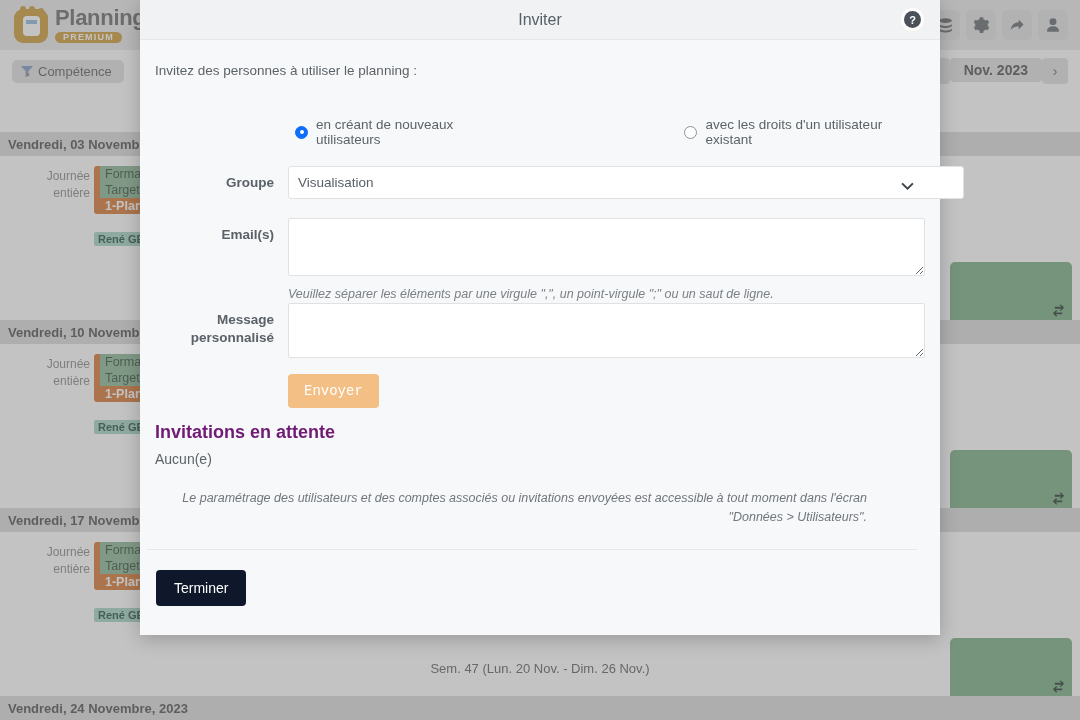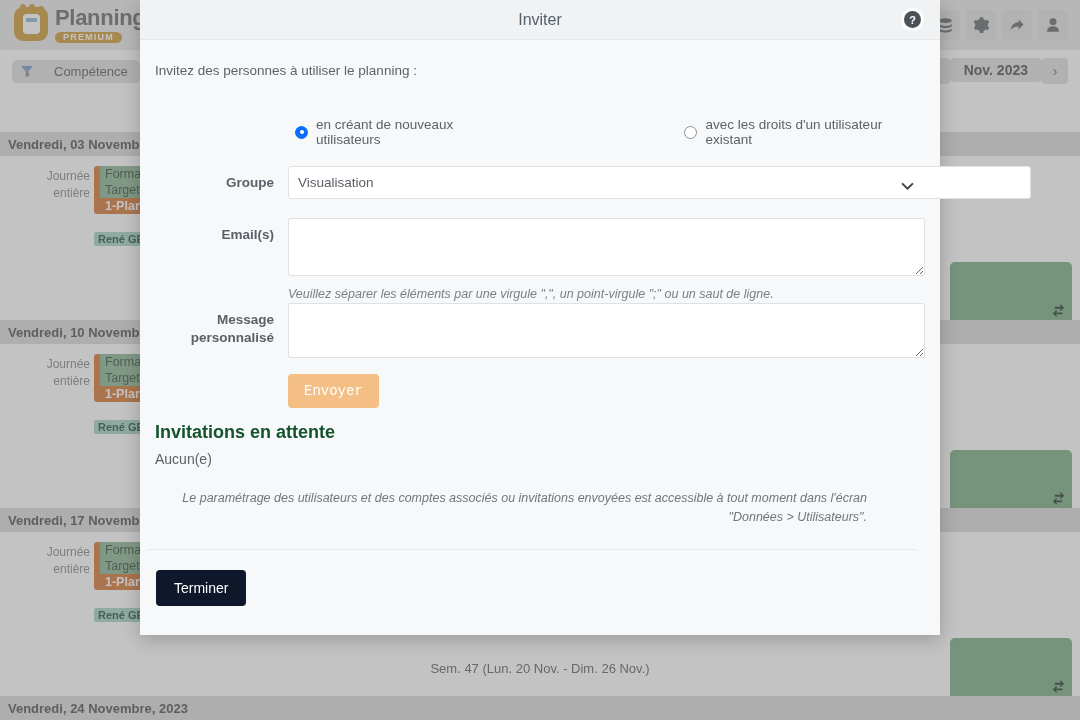--- a/index.html
+++ b/index.html
@@ -15,21 +15,21 @@
   #app-background {
     position: absolute; inset: 0;
     background: #ffffff;
   }
   .app-topbar {
     position: absolute; top: 0; left: 0; right: 0; height: 50px;
     background: #e9e9e9;
     display: flex; align-items: center;
   }
   .brand {
-    display: flex; align-items: flex-start; gap: 7px;
+    display: flex; align-items: flex-end; gap: 7px;
     padding-left: 14px;
   }
   .brand-logo {
     width: 34px; height: 34px; border-radius: 9px;
     background: #c89020;
     position: relative;
     display: flex; align-items: center; justify-content: center;
   }
   .brand-logo::before {
     content: ""; position: absolute; top: -3px; left: 6px;
@@ -61,21 +61,21 @@
     width: 30px; height: 30px; border-radius: 5px;
     background: #dedede;
     display: flex; align-items: center; justify-content: center;
     color: #555b5e;
   }
   .chip-row {
     position: absolute; top: 56px; left: 0; right: 0; height: 30px;
     display: flex; align-items: center; padding: 0 12px;
   }
   .chip {
-    display: flex; align-items: center; gap: 20px;
+    display: flex; align-items: center; gap: 4px;
     background: #dcdcdc; border-radius: 5px;
     padding: 4px 12px 4px 8px;
     font-size: 13px; color: #4c4c4c;
   }
   .chip-icon { width: 14px; height: 12px; position: relative; color: #6f8fbf; }
   .nav-right {
     margin-left: auto; display: flex; align-items: flex-start; 
   }
   .nav-arrow {
     width: 26px; height: 26px; border-radius: 4px; background: #dcdcdc;
@@ -173,21 +173,21 @@
   }
 
   .frow { display: flex; margin-top: 19px; }
   .flabel {
     width: 133px; flex: none; text-align: right; padding-right: 14px;
     font-size: 13.5px; font-weight: bold; color: #5a6168; line-height: 18px;
     padding-top: 8px;
   }
   .fctl { flex: 1; }
   select.fselect {
-    width: 743px; height: 33px;
+    width: 676px; height: 33px;
     border: 1px solid #dfe1e3; border-radius: 3px;
     background: #ffffff; color: #585f66; font-size: 13.5px;
     padding: 0 9px;
     font-family: "Liberation Sans", sans-serif;
     -webkit-appearance: none; appearance: none;
   }
   .select-wrap { position: relative; width: 637px; }
   .select-caret {
     position: absolute; right: 11px; top: 11px;
     pointer-events: none; color: #3c4247;
@@ -205,21 +205,21 @@
   }
   .btn-send {
     margin: 12px 0 0 0; display: inline-block;
     background: #f3bf85; color: #ffffff;
     border: none; border-radius: 4px;
     padding: 9px 16px; font-size: 14px;
     font-family: Liberation Mono, monospace;
     cursor: default;
   }
   .pending-title {
-    margin: 14px 0 0 0; font-size: 18px; font-weight: bold; color: #14532d;
+    margin: 14px 0 0 0; font-size: 18px; font-weight: bold; color: #701a75;
   }
   .pending-none { margin: 8px 0 0 0; font-size: 14px; color: #5b6268; }
   .note {
     margin: 22px 0 0 0; font-size: 12.5px; font-style: italic;
     color: #70767c; line-height: 19px; width: 712px; text-align: right;
   }
   .divider { margin-top: 22px; border-top: 1px solid #e8e9ea; width: 770px; margin-left: -8px; }
   .btn-done {
     margin: 20px 0 0 1px; display: inline-block;
     background: #0f172a; color: #ffffff;

